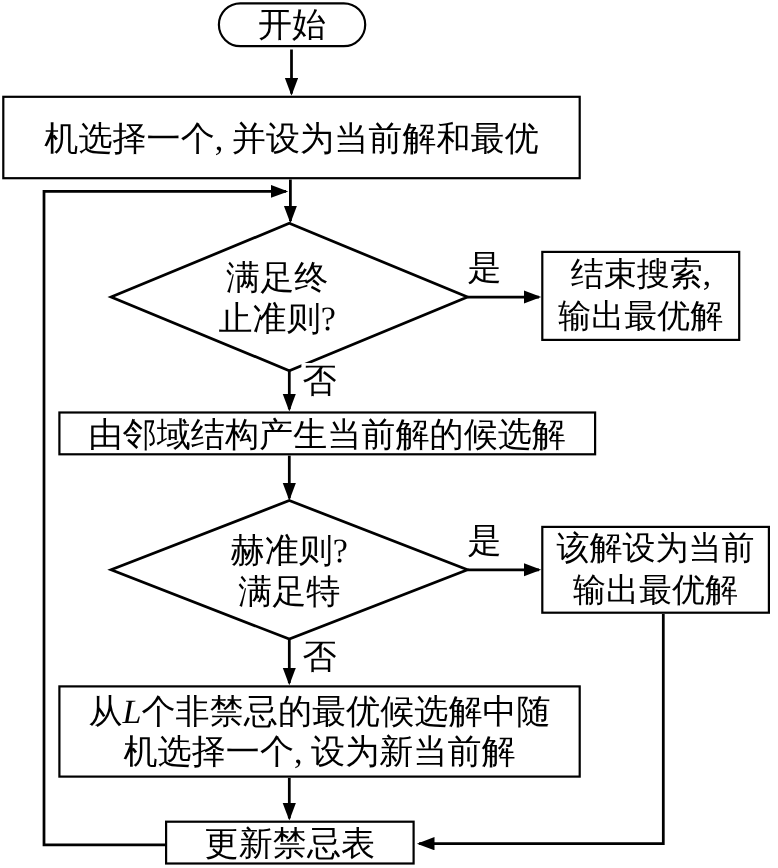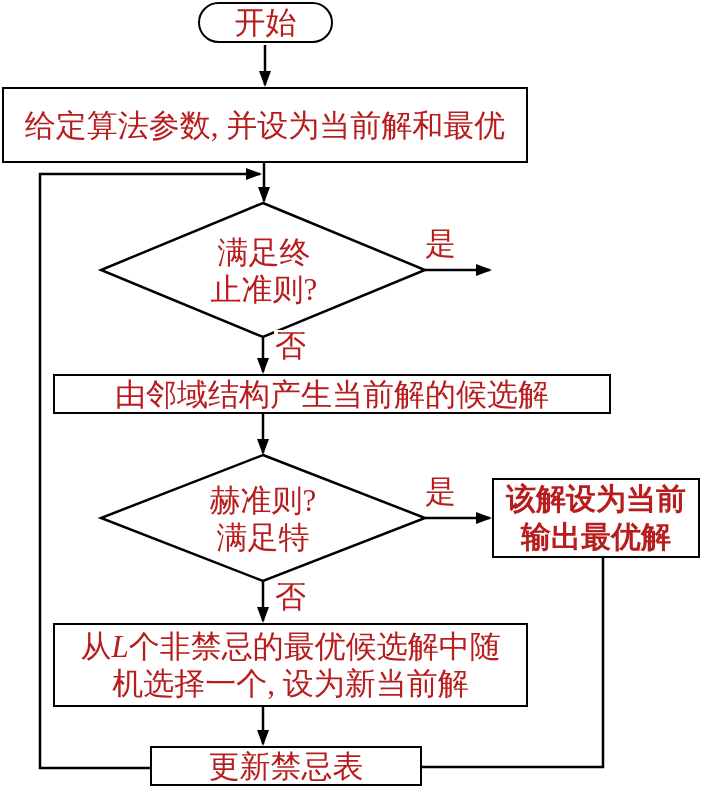--- a/index.html
+++ b/index.html
@@ -1,21 +1,21 @@
 <!DOCTYPE html>
 <html><head>
 <meta charset="utf-8">
 <style>
   html,body{margin:0;padding:0;background:#ffffff;}
   #canvas{
     position:relative;
     width:707px;height:789px;
     background:#ffffff;
     font-family:"Liberation Serif","DejaVu Serif",serif;
-    color:#b91c1c;
+    color:#000000;
     overflow:hidden;
   }
   #connectors{position:absolute;left:0;top:0;width:707px;height:789px;}
   .node{
     position:absolute;
     box-sizing:border-box;
     border:2.5px solid #000;
     background:#fff;
     display:flex;
     flex-direction:column;
@@ -66,53 +66,57 @@
     <path d="M263,707 V744" stroke="#000" stroke-width="2.5" fill="none" marker-end="url(#ah)"></path>
     <path d="M603,558 V767 H381" stroke="#000" stroke-width="2.5" fill="none" marker-end="url(#ah)"></path>
     <path d="M150,768 H40 V174 H260" stroke="#000" stroke-width="2.5" fill="none" marker-end="url(#ah)"></path>
   </svg>
 
   <div class="node terminator" style="left:198px;top:2px;width:135px;height:41px;">
     <span class="f31">开始</span>
   </div>
 
   <div class="node" style="left:2px;top:87px;width:526px;height:76px;">
-    <span class="f31">给定算法参数, 并设为当前解和最优</span>
+    <span class="f31">机选择一个, 并设为当前解和最优</span>
   </div>
 
-  <div class="dtext f31" style="left:164px;top:234px;width:200px;">
+  <div class="dtext f31" style="left:152px;top:234px;width:200px;">
     <div>满足终</div>
     <div>止准则?</div>
   </div>
 
   <div class="blabel" style="left:424px;top:228px;">是</div>
   <div class="blabel" style="left:274px;top:330px;">否</div>
 
+  <div class="node" style="left:492px;top:228px;width:181px;height:82px;">
+    <span class="f30">结束搜索,</span>
+    <span class="f30">输出最优解</span>
+  </div>
 
-  <div class="node" style="left:53px;top:374px;width:558px;height:40px;">
+  <div class="node" style="left:53px;top:374px;width:489px;height:40px;">
     <span class="f31">由邻域结构产生当前解的候选解</span>
   </div>
 
   <div class="dtext f31" style="left:163px;top:482px;width:200px;">
     <div>赫准则?</div>
     <div>满足特</div>
   </div>
 
   <div class="blabel" style="left:424px;top:476px;">是</div>
   <div class="blabel" style="left:274px;top:581px;">否</div>
 
-  <div class="node" style="left:492px;top:478px;width:208px;height:80px;font-weight:bold;">
+  <div class="node" style="left:492px;top:478px;width:208px;height:80px;">
     <span class="f30">该解设为当前</span>
     <span class="f30">输出最优解</span>
   </div>
 
   <div class="node" style="left:53px;top:623px;width:475px;height:84px;text-align:center;">
     <span class="f31">
       <span>从</span><span class="var">L</span><span>个非禁忌的最优候选解中随</span>
     </span>
     <span class="f31">机选择一个, 设为新当前解</span>
   </div>
 
-  <div class="node" style="left:150px;top:746px;width:272px;height:40px;">
+  <div class="node" style="left:150px;top:746px;width:227px;height:40px;">
     <span class="f31">更新禁忌表</span>
   </div>
 
 </div>
 
 </body></html>

